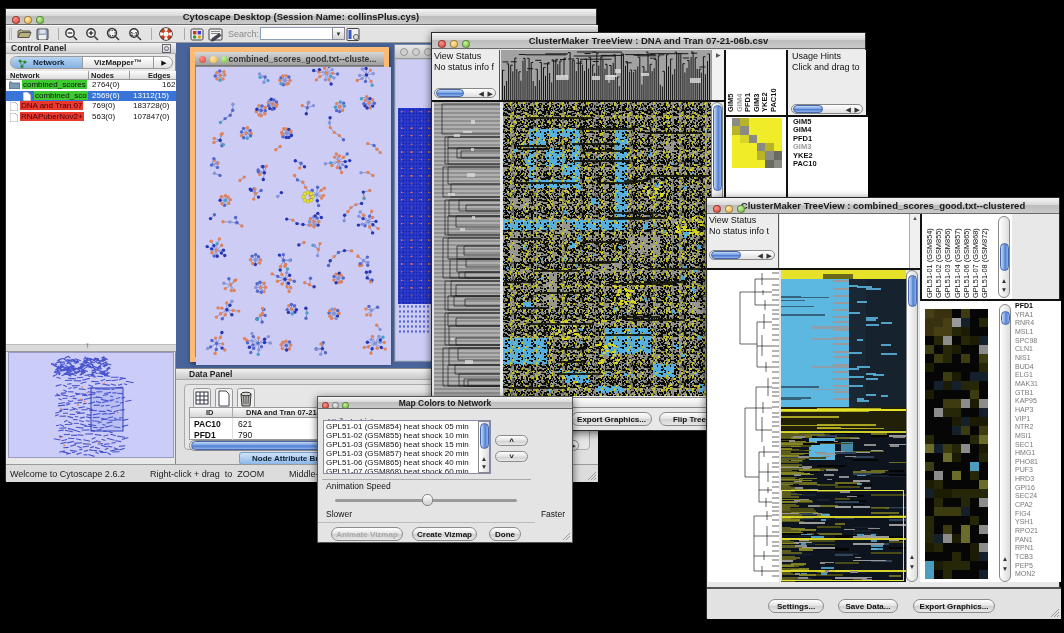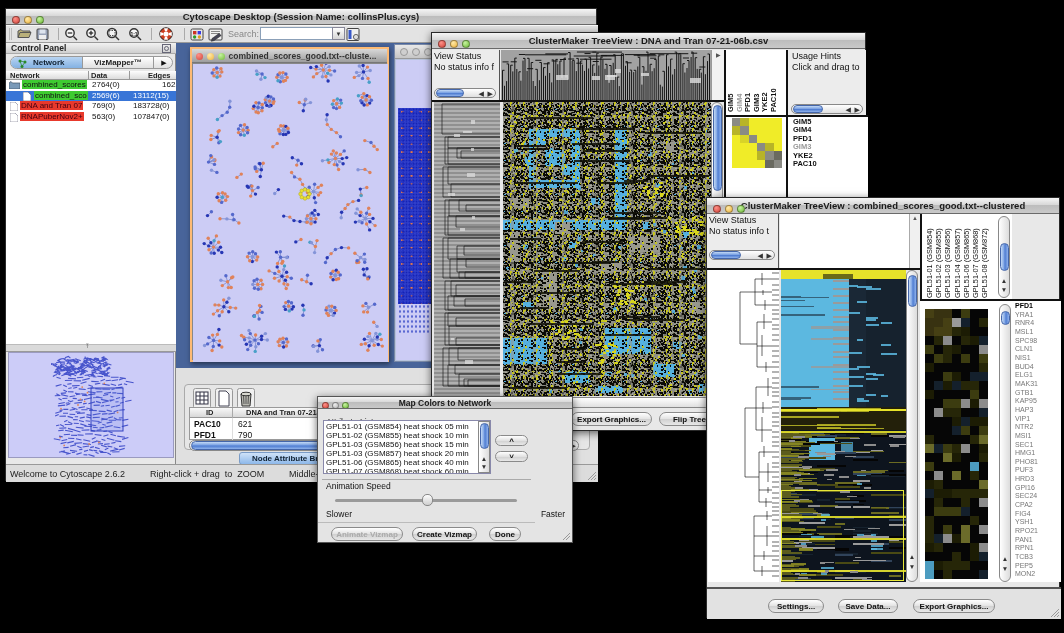--- a/index.html
+++ b/index.html
@@ -109,21 +109,21 @@
           <circle cx="7" cy="3" r="1.5" fill="#2a8a2a"></circle>
           <circle cx="4" cy="7.5" r="1.5" fill="#2a8a2a"></circle>
           <path d="M2 2L7 3L4 7.5z" stroke="#2a8a2a" fill="none" stroke-width="0.7"></path>
         </svg>
     <div class="abs" style="left:72px;top:0;width:70px;height:13px;font-size:8px;font-weight:bold;color:#222;text-align:center;line-height:12px;">VizMapper™</div>
     <div class="abs" style="left:142px;top:0;width:21px;height:13px;border-left:1px solid #999;font-size:7px;text-align:center;line-height:12px;color:#111;">▶</div>
   </div>
 
 <div class="abs" style="left:0;top:28px;width:170px;height:9px;background:linear-gradient(#fdfdfd,#dcdcdc);border-bottom:1px solid #999;font-size:7.5px;font-weight:bold;color:#222;">
  <span class="abs" style="left:4px;top:0px;">Network</span>
- <span class="abs" style="left:85px;top:0px;">Data</span>
+ <span class="abs" style="left:85px;top:0px;">Nodes</span>
  <span class="abs" style="left:126px;top:0px;margin-left:16px;">Edges</span>
  <i class="abs" style="left:82px;top:0;width:1px;height:9px;background:#999;"></i>
  <i class="abs" style="left:123px;top:0;width:1px;height:9px;background:#999;"></i>
 </div>
 <div class="abs" style="left:0;top:37px;width:170px;height:42px;background:#fff;font-size:8px;color:#111;">
  <div class="abs" style="left:0;top:0;width:170px;height:10.5px;">
    <svg class="abs" style="left:3px;top:1px" width="11" height="8">
             <path d="M0 8V2l2-1.5 1.5 1.5H11v6z" fill="#7a9ab8" stroke="#456" stroke-width="0.7"></path>
           </svg>
    <span class="abs" style="left:16px;top:0;background:#3ecb31;padding:0 1px;">combined_scores</span>
@@ -187,21 +187,21 @@
        <span class="abs" style="left:5px;top:3px;width:8px;height:8px;border-radius:50%;background:#cfcfcf;border:0.5px solid #999;"></span>
        <span class="abs" style="left:17px;top:3px;width:8px;height:8px;border-radius:50%;background:#cfcfcf;border:0.5px solid #999;"></span>
        <span class="abs" style="left:29px;top:3px;width:8px;height:8px;border-radius:50%;background:#cfcfcf;border:0.5px solid #999;"></span>
      </div>
      <div class="abs" style="left:1px;top:15px;right:1px;bottom:1px;background:#ccccf5;">
        <div class="abs" style="left:2px;top:48px;width:130px;height:196px;background-color:#3140cc;background-image:radial-gradient(circle,#1322b8 1.2px,rgba(0,0,0,0) 1.5px),radial-gradient(circle,#e07850 1.1px,rgba(0,0,0,0) 1.4px),radial-gradient(circle,#aab0f0 0.6px,rgba(0,0,0,0) 0.9px);background-size:3.4px 3.4px,9px 8px,3.4px 3.4px;"></div>
        <div class="abs" style="left:2px;top:244px;width:130px;height:30px;background-image:radial-gradient(circle,#4858cc 1px,rgba(0,0,0,0) 1.3px);background-size:4px 5px;opacity:0.85;"></div>
      </div>
    </div>
 
-   <div class="abs" style="left:14px;top:4px;width:199px;height:315px;background:#888;border:2px solid #fdba74;box-shadow:1px 2px 5px rgba(0,0,0,.5);">
+   <div class="abs" style="left:14px;top:4px;width:199px;height:315px;background:#888;border:5px solid #fdba74;box-shadow:1px 2px 5px rgba(0,0,0,.5);">
      <div class="abs" style="left:0;top:0;width:100%;height:14px;background:linear-gradient(#d8d8d8,#9e9e9e);border-bottom:1px solid #777;text-align:center;font-size:8.5px;font-weight:bold;color:#333;line-height:14px;padding-left:26px;white-space:nowrap;overflow:hidden;">combined_scores_good.txt--cluste...</div>
      <span class="abs" style="left:4px;top:3.5px;width:7px;height:7px;border-radius:50%;background:radial-gradient(circle at 35% 30%,#ff9088,#d0453a);"></span>
      <span class="abs" style="left:15px;top:3.5px;width:7px;height:7px;border-radius:50%;background:radial-gradient(circle at 35% 30%,#ffe9a8,#efb53e);"></span>
      <span class="abs" style="left:26px;top:3.5px;width:7px;height:7px;border-radius:50%;background:radial-gradient(circle at 35% 30%,#c6f3a0,#6fba36);"></span>
      <div class="abs" style="left:1px;top:15px;width:195px;height:298px;background:#ccccf5;">
           <svg xmlns="http://www.w3.org/2000/svg" width="195" height="299" viewBox="0 0 195 299">
             <path d="M24.3 8.5L28.8 7.9 M24.3 8.5L27.0 12.1 M24.3 8.5L24.1 13.3 M24.3 8.5L21.0 11.9 M24.3 8.5L19.2 9.0 M24.3 8.5L20.8 5.7 M24.3 8.5L23.7 4.0 M24.3 8.5L28.0 4.7 M28.8 7.9L27.0 12.1 M27.0 12.1L24.1 13.3 M24.1 13.3L21.0 11.9 M21.0 11.9L19.2 9.0 M19.2 9.0L20.8 5.7 M20.8 5.7L23.7 4.0 M23.7 4.0L28.0 4.7 M28.0 4.7L28.8 7.9 M69.1 10.0L72.0 13.6 M69.1 10.0L64.1 10.3 M69.1 10.0L63.5 7.0 M69.1 10.0L67.9 15.2 M88.8 13.2L94.2 13.5 M88.8 13.2L92.4 16.4 M88.8 13.2L90.5 17.2 M88.8 13.2L87.3 17.7 M88.8 13.2L85.0 16.8 M88.8 13.2L83.8 13.2 M88.8 13.2L85.0 10.8 M88.8 13.2L86.8 9.0 M88.8 13.2L90.0 8.6 M88.8 13.2L92.9 10.0 M94.2 13.5L92.4 16.4 M92.4 16.4L90.5 17.2 M90.5 17.2L87.3 17.7 M87.3 17.7L85.0 16.8 M85.0 16.8L83.8 13.2 M83.8 13.2L85.0 10.8 M85.0 10.8L86.8 9.0 M86.8 9.0L90.0 8.6 M90.0 8.6L92.9 10.0 M92.9 10.0L94.2 13.5 M130.3 6.0L136.5 6.2 M136.5 6.2L141.6 7.0 M130.3 6.0L134.7 9.3 M134.7 9.3L137.9 10.9 M130.3 6.0L132.9 12.5 M132.9 12.5L135.1 17.0 M130.3 6.0L129.4 12.8 M130.3 6.0L123.8 9.6 M123.8 9.6L120.4 12.9 M130.3 6.0L123.0 5.1 M123.0 5.1L117.7 3.5 M130.3 6.0L123.4 2.6 M130.3 6.0L128.6 1.2 M128.6 1.2L125.7 -3.1 M130.3 6.0L133.1 -0.9 M130.3 6.0L136.2 2.6 M170.5 7.9L177.2 6.5 M170.5 7.9L175.0 14.4 M175.0 14.4L176.2 18.2 M170.5 7.9L169.5 14.4 M170.5 7.9L165.9 11.6 M165.9 11.6L161.3 13.4 M170.5 7.9L163.6 8.5 M170.5 7.9L166.3 2.0 M170.5 7.9L170.1 1.6 M170.1 1.6L168.8 -3.6 M170.5 7.9L174.5 3.1 M36.9 37.3L36.7 43.2 M36.7 43.2L34.2 48.3 M34.2 48.3L29.1 51.6 M29.1 51.6L24.4 55.5 M65.0 43.4L69.3 43.7 M65.0 43.4L69.0 46.8 M65.0 43.4L65.3 48.7 M65.0 43.4L63.1 48.0 M65.0 43.4L60.2 44.6 M65.0 43.4L60.9 42.2 M65.0 43.4L63.0 38.6 M65.0 43.4L66.0 38.9 M65.0 43.4L69.3 40.5 M69.3 43.7L69.0 46.8 M69.0 46.8L65.3 48.7 M65.3 48.7L63.1 48.0 M63.1 48.0L60.2 44.6 M60.2 44.6L60.9 42.2 M60.9 42.2L63.0 38.6 M63.0 38.6L66.0 38.9 M66.0 38.9L69.3 40.5 M69.3 40.5L69.3 43.7 M76.6 37.1L80.9 37.4 M76.6 37.1L80.2 39.4 M76.6 37.1L78.0 41.5 M76.6 37.1L76.3 42.4 M76.6 37.1L73.8 41.4 M76.6 37.1L72.5 38.7 M76.6 37.1L72.3 35.6 M76.6 37.1L73.2 33.7 M76.6 37.1L75.3 32.2 M76.6 37.1L77.9 32.9 M76.6 37.1L80.5 34.9 M80.9 37.4L80.2 39.4 M80.2 39.4L78.0 41.5 M78.0 41.5L76.3 42.4 M76.3 42.4L73.8 41.4 M73.8 41.4L72.5 38.7 M72.5 38.7L72.3 35.6 M72.3 35.6L73.2 33.7 M73.2 33.7L75.3 32.2 M75.3 32.2L77.9 32.9 M77.9 32.9L80.5 34.9 M80.5 34.9L80.9 37.4 M111.3 40.8L112.2 35.9 M111.3 40.8L117.5 38.6 M111.3 40.8L110.3 46.8 M111.3 40.8L112.7 35.2 M111.3 40.8L106.3 38.5 M143.7 39.7L148.4 39.1 M143.7 39.7L146.6 43.4 M143.7 39.7L143.5 44.6 M143.7 39.7L140.6 43.6 M143.7 39.7L139.4 40.3 M143.7 39.7L140.7 36.6 M143.7 39.7L144.4 35.0 M143.7 39.7L147.7 36.1 M148.4 39.1L146.6 43.4 M146.6 43.4L143.5 44.6 M143.5 44.6L140.6 43.6 M140.6 43.6L139.4 40.3 M139.4 40.3L140.7 36.6 M140.7 36.6L144.4 35.0 M144.4 35.0L147.7 36.1 M147.7 36.1L148.4 39.1 M173.1 36.0L178.4 36.2 M173.1 36.0L176.7 39.1 M173.1 36.0L174.3 40.9 M173.1 36.0L171.1 41.0 M173.1 36.0L169.0 38.8 M173.1 36.0L167.8 36.7 M173.1 36.0L169.3 33.2 M173.1 36.0L171.7 31.9 M173.1 36.0L174.1 31.6 M173.1 36.0L176.5 32.7 M178.4 36.2L176.7 39.1 M176.7 39.1L174.3 40.9 M174.3 40.9L171.1 41.0 M171.1 41.0L169.0 38.8 M169.0 38.8L167.8 36.7 M167.8 36.7L169.3 33.2 M169.3 33.2L171.7 31.9 M171.7 31.9L174.1 31.6 M174.1 31.6L176.5 32.7 M176.5 32.7L178.4 36.2 M24.1 73.2L25.8 78.8 M24.1 73.2L25.2 67.6 M24.1 73.2L18.2 71.4 M24.1 73.2L27.4 77.6 M24.1 73.2L26.2 66.6 M24.1 73.2L17.9 75.5 M50.2 66.1L55.1 66.2 M50.2 66.1L54.6 68.8 M50.2 66.1L51.3 71.2 M50.2 66.1L47.6 70.7 M50.2 66.1L45.5 68.6 M50.2 66.1L45.5 65.0 M50.2 66.1L47.5 61.4 M50.2 66.1L51.5 60.8 M50.2 66.1L54.1 63.5 M55.1 66.2L54.6 68.8 M54.6 68.8L51.3 71.2 M51.3 71.2L47.6 70.7 M47.6 70.7L45.5 68.6 M45.5 68.6L45.5 65.0 M45.5 65.0L47.5 61.4 M47.5 61.4L51.5 60.8 M51.5 60.8L54.1 63.5 M54.1 63.5L55.1 66.2 M90.7 66.3L95.0 66.1 M90.7 66.3L95.4 68.5 M90.7 66.3L92.8 70.4 M90.7 66.3L90.3 70.5 M90.7 66.3L87.0 69.8 M90.7 66.3L86.3 67.3 M90.7 66.3L85.6 65.5 M90.7 66.3L87.8 61.8 M90.7 66.3L90.7 61.9 M90.7 66.3L92.9 62.5 M90.7 66.3L94.9 64.3 M95.0 66.1L95.4 68.5 M95.4 68.5L92.8 70.4 M92.8 70.4L90.3 70.5 M90.3 70.5L87.0 69.8 M87.0 69.8L86.3 67.3 M86.3 67.3L85.6 65.5 M85.6 65.5L87.8 61.8 M87.8 61.8L90.7 61.9 M90.7 61.9L92.9 62.5 M92.9 62.5L94.9 64.3 M94.9 64.3L95.0 66.1 M147.5 72.7L143.4 68.6 M143.4 68.6L138.3 65.4 M138.3 65.4L134.3 60.6 M134.3 60.6L133.4 55.8 M133.4 55.8L134.1 50.7 M171.8 76.6L178.0 78.5 M178.0 78.5L181.0 82.3 M181.0 82.3L184.3 85.6 M15.5 98.1L21.7 96.7 M15.5 98.1L21.8 95.7 M15.5 98.1L18.6 93.0 M15.5 98.1L17.8 91.6 M15.5 98.1L21.5 100.4 M15.5 98.1L20.9 96.0 M68.4 105.8L66.2 99.4 M68.4 105.8L62.1 103.0 M68.4 105.8L63.7 107.4 M68.4 105.8L70.2 99.3 M68.4 105.8L62.3 104.7 M68.4 105.8L67.3 112.5 M68.4 105.8L67.0 99.7 M105.0 96.3L103.7 101.1 M105.0 96.3L108.5 99.8 M105.0 96.3L99.3 93.7 M142.4 94.4L149.2 94.6 M149.2 94.6L153.7 93.6 M142.4 94.4L146.6 97.6 M146.6 97.6L150.1 99.7 M142.4 94.4L144.0 100.9 M144.0 100.9L145.6 105.5 M142.4 94.4L141.3 100.6 M142.4 94.4L135.9 98.5 M142.4 94.4L134.9 95.9 M134.9 95.9L129.4 96.7 M142.4 94.4L138.4 90.1 M142.4 94.4L140.3 86.9 M142.4 94.4L143.4 89.0 M142.4 94.4L147.4 90.4 M147.4 90.4L151.2 86.9 M165.0 105.8L171.9 105.4 M171.9 105.4L176.9 108.5 M29.3 133.3L34.5 132.6 M29.3 133.3L32.7 136.3 M29.3 133.3L28.6 138.4 M29.3 133.3L26.1 136.8 M29.3 133.3L24.1 133.2 M29.3 133.3L25.3 129.8 M29.3 133.3L29.5 128.8 M29.3 133.3L32.1 130.0 M34.5 132.6L32.7 136.3 M32.7 136.3L28.6 138.4 M28.6 138.4L26.1 136.8 M26.1 136.8L24.1 133.2 M24.1 133.2L25.3 129.8 M25.3 129.8L29.5 128.8 M29.5 128.8L32.1 130.0 M32.1 130.0L34.5 132.6 M59.5 126.6L65.1 123.5 M59.5 126.6L58.0 121.9 M59.5 126.6L59.0 122.1 M59.5 126.6L54.2 122.1 M59.5 126.6L57.7 132.1 M59.5 126.6L62.5 130.1 M59.5 126.6L55.2 123.3 M112.4 125.1L109.6 120.4 M109.6 120.4L106.9 115.3 M106.9 115.3L101.5 112.9 M101.5 112.9L98.6 108.5 M120.6 127.6L127.6 128.6 M120.6 127.6L125.5 131.0 M120.6 127.6L121.3 133.7 M121.3 133.7L122.6 138.6 M120.6 127.6L115.0 132.8 M120.6 127.6L114.5 128.6 M120.6 127.6L116.2 123.3 M120.6 127.6L121.6 120.3 M120.6 127.6L125.1 123.4 M125.1 123.4L128.4 121.2 M167.3 125.1L168.1 131.0 M167.3 125.1L173.8 123.5 M167.3 125.1L168.1 131.6 M27.0 154.7L33.9 154.9 M33.9 154.9L40.3 155.9 M45.9 159.0L41.0 155.6 M41.0 155.6L39.6 150.5 M90.7 152.1L96.8 153.1 M96.8 153.1L101.0 156.6 M101.0 156.6L107.0 157.5 M107.0 157.5L113.0 158.1 M113.0 158.1L118.5 157.8 M117.9 154.7L122.9 154.7 M117.9 154.7L122.1 158.1 M117.9 154.7L118.0 159.8 M117.9 154.7L114.1 158.2 M117.9 154.7L113.4 154.7 M117.9 154.7L114.7 151.4 M117.9 154.7L117.6 149.9 M117.9 154.7L121.2 151.1 M122.9 154.7L122.1 158.1 M122.1 158.1L118.0 159.8 M118.0 159.8L114.1 158.2 M114.1 158.2L113.4 154.7 M113.4 154.7L114.7 151.4 M114.7 151.4L117.6 149.9 M117.6 149.9L121.2 151.1 M121.2 151.1L122.9 154.7 M148.2 153.7L148.6 148.3 M148.6 148.3L152.1 144.5 M152.1 144.5L154.9 140.6 M154.9 140.6L160.0 137.6 M160.0 137.6L165.6 136.4 M172.4 154.5L180.0 154.4 M172.4 154.5L176.9 157.7 M176.9 157.7L182.1 161.6 M172.4 154.5L173.6 160.0 M173.6 160.0L176.6 165.9 M172.4 154.5L169.0 158.8 M172.4 154.5L166.2 157.3 M166.2 157.3L162.4 158.1 M172.4 154.5L167.1 151.6 M167.1 151.6L162.9 149.3 M172.4 154.5L167.8 148.3 M167.8 148.3L164.2 144.9 M172.4 154.5L173.6 149.2 M173.6 149.2L175.7 144.3 M172.4 154.5L176.6 150.4 M20.6 183.1L27.5 183.3 M20.6 183.1L25.4 186.0 M25.4 186.0L28.8 188.5 M20.6 183.1L21.2 189.3 M20.6 183.1L18.2 189.0 M20.6 183.1L16.0 185.7 M20.6 183.1L15.7 181.9 M15.7 181.9L11.2 179.6 M20.6 183.1L17.9 178.8 M17.9 178.8L15.2 174.3 M20.6 183.1L21.1 176.8 M21.1 176.8L23.4 171.9 M20.6 183.1L25.7 178.2 M59.6 192.9L64.7 193.0 M59.6 192.9L63.7 196.1 M59.6 192.9L59.3 197.5 M59.6 192.9L56.7 196.8 M59.6 192.9L54.5 192.7 M59.6 192.9L56.1 189.1 M59.6 192.9L59.7 187.8 M59.6 192.9L62.5 189.8 M64.7 193.0L63.7 196.1 M63.7 196.1L59.3 197.5 M59.3 197.5L56.7 196.8 M56.7 196.8L54.5 192.7 M54.5 192.7L56.1 189.1 M56.1 189.1L59.7 187.8 M59.7 187.8L62.5 189.8 M62.5 189.8L64.7 193.0 M87.6 193.3L94.5 193.1 M87.6 193.3L84.6 199.4 M87.6 193.3L83.4 188.1 M87.6 193.3L87.3 187.7 M87.6 193.3L88.9 199.3 M87.6 193.3L89.8 197.5 M87.6 193.3L93.8 193.5 M122.4 182.5L124.0 176.6 M122.4 182.5L117.0 178.2 M122.4 182.5L121.6 188.6 M122.4 182.5L118.5 178.8 M155.6 183.9L148.5 183.6 M148.5 183.6L142.4 185.5 M142.4 185.5L138.1 189.6 M138.1 189.6L134.2 193.7 M134.2 193.7L132.5 198.5 M167.5 193.5L165.7 198.3 M167.5 193.5L172.0 195.4 M167.5 193.5L163.8 198.5 M167.5 193.5L161.9 189.3 M167.5 193.5L171.4 190.1 M167.5 193.5L171.7 198.3 M167.5 193.5L164.1 196.8 M34.6 217.8L27.9 216.3 M34.6 217.8L38.2 223.5 M34.6 217.8L38.6 213.8 M34.6 217.8L32.9 211.8 M34.6 217.8L39.8 213.0 M34.6 217.8L29.3 221.6 M34.6 217.8L35.4 223.6 M64.8 220.4L69.6 220.4 M64.8 220.4L68.0 224.7 M64.8 220.4L65.3 225.3 M64.8 220.4L61.5 224.2 M64.8 220.4L59.8 220.4 M64.8 220.4L61.1 216.7 M64.8 220.4L64.0 215.3 M64.8 220.4L68.1 216.3 M69.6 220.4L68.0 224.7 M68.0 224.7L65.3 225.3 M65.3 225.3L61.5 224.2 M61.5 224.2L59.8 220.4 M59.8 220.4L61.1 216.7 M61.1 216.7L64.0 215.3 M64.0 215.3L68.1 216.3 M68.1 216.3L69.6 220.4 M89.0 212.2L94.2 212.7 M94.2 212.7L98.3 214.2 M89.0 212.2L92.4 216.2 M92.4 216.2L94.7 220.8 M89.0 212.2L91.0 219.7 M91.0 219.7L93.2 224.5 M89.0 212.2L86.1 217.0 M89.0 212.2L81.5 214.3 M89.0 212.2L81.8 209.4 M81.8 209.4L76.1 206.9 M89.0 212.2L85.9 207.5 M85.9 207.5L84.2 202.9 M89.0 212.2L90.7 205.6 M90.7 205.6L91.5 202.0 M89.0 212.2L93.6 208.2 M113.6 217.7L108.7 215.8 M113.6 217.7L118.1 219.8 M113.6 217.7L114.5 211.3 M142.2 211.3L147.3 210.9 M142.2 211.3L145.6 214.8 M142.2 211.3L143.3 215.5 M142.2 211.3L140.1 215.7 M142.2 211.3L137.7 213.1 M142.2 211.3L138.0 209.5 M142.2 211.3L140.0 207.3 M142.2 211.3L143.3 206.3 M142.2 211.3L145.2 208.2 M147.3 210.9L145.6 214.8 M145.6 214.8L143.3 215.5 M143.3 215.5L140.1 215.7 M140.1 215.7L137.7 213.1 M137.7 213.1L138.0 209.5 M138.0 209.5L140.0 207.3 M140.0 207.3L143.3 206.3 M143.3 206.3L145.2 208.2 M145.2 208.2L147.3 210.9 M171.2 210.9L176.1 212.9 M171.2 210.9L174.0 204.8 M171.2 210.9L175.4 214.1 M171.2 210.9L174.8 214.9 M171.2 210.9L170.4 205.3 M30.9 242.8L37.3 243.5 M37.3 243.5L42.7 244.1 M30.9 242.8L35.8 247.7 M30.9 242.8L29.2 247.8 M29.2 247.8L26.3 251.7 M30.9 242.8L24.6 246.8 M24.6 246.8L20.4 250.1 M30.9 242.8L25.8 241.1 M25.8 241.1L22.0 240.9 M30.9 242.8L30.7 235.9 M30.9 242.8L33.9 238.2 M33.9 238.2L35.9 234.3 M64.5 248.4L61.0 252.0 M64.5 248.4L61.4 252.4 M64.5 248.4L69.1 248.4 M64.5 248.4L66.1 255.0 M64.5 248.4L67.9 242.4 M95.7 242.1L100.4 242.7 M95.7 242.1L99.0 245.1 M95.7 242.1L96.3 246.9 M95.7 242.1L92.4 245.4 M95.7 242.1L91.1 242.6 M95.7 242.1L92.8 238.6 M95.7 242.1L95.4 237.5 M95.7 242.1L98.5 238.8 M100.4 242.7L99.0 245.1 M99.0 245.1L96.3 246.9 M96.3 246.9L92.4 245.4 M92.4 245.4L91.1 242.6 M91.1 242.6L92.8 238.6 M92.8 238.6L95.4 237.5 M95.4 237.5L98.5 238.8 M98.5 238.8L100.4 242.7 M110.0 251.2L111.0 245.9 M111.0 245.9L109.9 241.3 M137.9 246.6L143.1 246.4 M137.9 246.6L141.5 249.1 M137.9 246.6L140.2 251.4 M137.9 246.6L135.5 251.4 M137.9 246.6L133.9 249.3 M137.9 246.6L133.0 245.9 M137.9 246.6L133.7 243.8 M137.9 246.6L136.0 242.1 M137.9 246.6L138.8 242.2 M137.9 246.6L141.8 243.5 M143.1 246.4L141.5 249.1 M141.5 249.1L140.2 251.4 M140.2 251.4L135.5 251.4 M135.5 251.4L133.9 249.3 M133.9 249.3L133.0 245.9 M133.0 245.9L133.7 243.8 M133.7 243.8L136.0 242.1 M136.0 242.1L138.8 242.2 M138.8 242.2L141.8 243.5 M141.8 243.5L143.1 246.4 M175.7 243.2L174.5 248.1 M175.7 243.2L181.6 240.2 M175.7 243.2L170.7 247.9 M175.7 243.2L172.9 239.4 M175.7 243.2L169.9 241.9 M20.6 276.4L26.7 276.9 M20.6 276.4L26.1 281.1 M26.1 281.1L28.8 283.0 M20.6 276.4L20.3 282.4 M20.3 282.4L19.1 286.5 M20.6 276.4L14.6 279.9 M14.6 279.9L11.6 281.5 M20.6 276.4L15.9 273.5 M20.6 276.4L19.6 271.1 M20.6 276.4L24.4 270.4 M24.4 270.4L25.9 265.5 M62.0 276.1L68.5 275.5 M68.5 275.5L74.3 276.0 M62.0 276.1L65.5 279.7 M62.0 276.1L62.8 282.8 M62.8 282.8L62.2 287.4 M62.0 276.1L57.7 281.2 M57.7 281.2L54.7 285.6 M62.0 276.1L56.9 277.9 M56.9 277.9L53.4 280.2 M62.0 276.1L56.2 273.9 M56.2 273.9L50.8 273.3 M62.0 276.1L57.3 269.6 M57.3 269.6L56.0 266.5 M62.0 276.1L62.6 271.0 M62.0 276.1L68.6 272.3 M68.6 272.3L72.4 269.6 M90.3 278.4L94.8 277.9 M90.3 278.4L93.4 282.0 M90.3 278.4L90.6 283.0 M90.3 278.4L86.3 281.6 M90.3 278.4L85.1 277.7 M90.3 278.4L86.9 275.2 M90.3 278.4L90.0 274.2 M90.3 278.4L93.5 274.9 M94.8 277.9L93.4 282.0 M93.4 282.0L90.6 283.0 M90.6 283.0L86.3 281.6 M86.3 281.6L85.1 277.7 M85.1 277.7L86.9 275.2 M86.9 275.2L90.0 274.2 M90.0 274.2L93.5 274.9 M93.5 274.9L94.8 277.9 M126.4 281.6L126.5 277.1 M126.4 281.6L127.3 275.6 M126.4 281.6L120.2 281.9 M126.4 281.6L124.9 276.9 M126.4 281.6L124.7 287.3 M126.4 281.6L120.6 282.4 M126.4 281.6L129.5 285.8 M179.0 276.4L184.3 275.3 M184.3 275.3L188.3 275.5 M179.0 276.4L185.3 280.5 M185.3 280.5L189.3 282.1 M179.0 276.4L181.2 281.3 M179.0 276.4L176.1 281.7 M176.1 281.7L174.9 286.2 M179.0 276.4L172.4 279.7 M172.4 279.7L168.3 280.4 M179.0 276.4L171.4 275.2 M179.0 276.4L175.0 272.6 M179.0 276.4L176.5 269.4 M179.0 276.4L182.9 269.4 M179.0 276.4L184.3 273.0 M184.3 273.0L186.9 270.2 M23.9 108.4L18.5 106.3 M114.4 151.9L119.2 148.9 M85.4 125.6L81.7 129.5 M170.8 29.6L165.4 31.7 M108.0 175.5L102.8 177.9 M66.6 246.5L66.6 241.5 M51.6 275.8L48.5 271.5 M180.7 258.3L184.1 262.4 M18.4 147.8L14.5 151.6 M84.2 79.4L79.8 82.8 M121.8 146.4L125.3 150.5 M48.3 110.1L43.9 113.4" stroke="#7888cc" stroke-width="0.8" fill="none"></path>
             <circle cx="24.3" cy="8.5" r="1.7" fill="#e0825a"></circle>
             <circle cx="28.8" cy="7.9" r="1.7" fill="#e0825a"></circle>
             <circle cx="27.0" cy="12.1" r="1.7" fill="#e0825a"></circle>
@@ -710,20 +710,23 @@
             <circle cx="107.5" cy="130.0" r="1.8" fill="#e8e030" stroke="#b0a820" stroke-width="0.5"></circle>
             <circle cx="108.8" cy="126.8" r="1.8" fill="#e8e030" stroke="#b0a820" stroke-width="0.5"></circle>
             <circle cx="112.0" cy="125.5" r="1.8" fill="#e8e030" stroke="#b0a820" stroke-width="0.5"></circle>
             <circle cx="115.2" cy="126.8" r="1.8" fill="#e8e030" stroke="#b0a820" stroke-width="0.5"></circle>
           </svg>
         </div>
    </div>
  </div>
 
  <div class="abs" style="left:170px;top:359px;width:422px;height:96px;background:#e0e0e0;">
+   <div class="abs" style="left:0;top:0;width:422px;height:12px;background:linear-gradient(#f0f0f0,#c8c8c8);border-top:1px solid #888;border-bottom:1px solid #aaa;font-size:8.5px;font-weight:bold;color:#222;">
+        <span class="abs" style="left:13px;top:0px;">Data Panel</span>
+      </div>
    <div class="abs" style="left:8px;top:16px;width:406px;height:66px;border:1px solid #aaa;border-radius:4px;background:#e6e6e6;">
 
      <svg class="abs" style="left:8px;top:3px" width="64" height="22" viewBox="0 0 64 22">
        <rect x="0.5" y="0.5" width="17" height="20" rx="2" fill="#f0f0f0" stroke="#999"></rect>
        <rect x="3" y="4" width="12" height="12" fill="#fff" stroke="#334"></rect>
           <line x1="3" y1="8" x2="15" y2="8" stroke="#334"></line>
           <line x1="3" y1="12" x2="15" y2="12" stroke="#334"></line>
           <line x1="7" y1="4" x2="7" y2="16" stroke="#334"></line>
           <line x1="11" y1="4" x2="11" y2="16" stroke="#334"></line>
        <rect x="22.5" y="0.5" width="17" height="20" rx="2" fill="#f0f0f0" stroke="#999"></rect>

